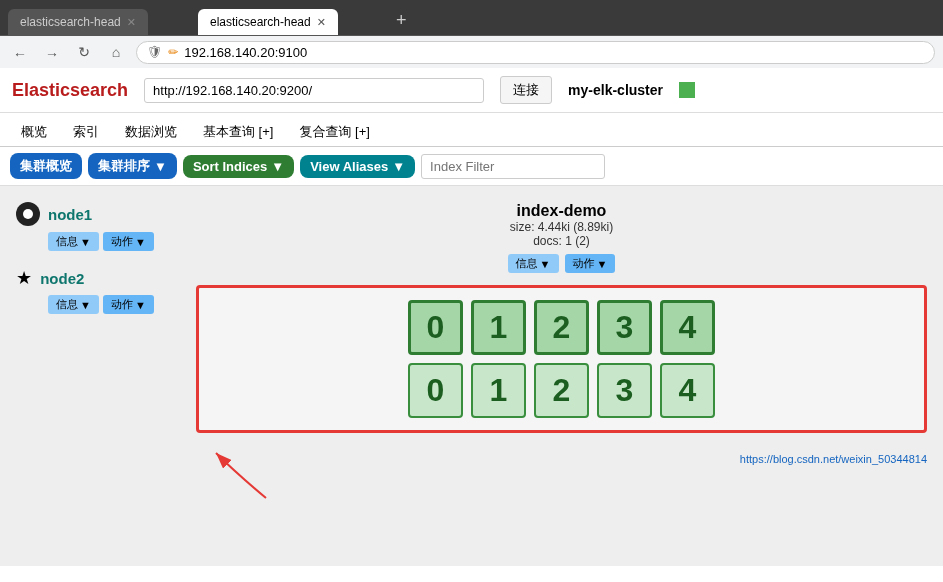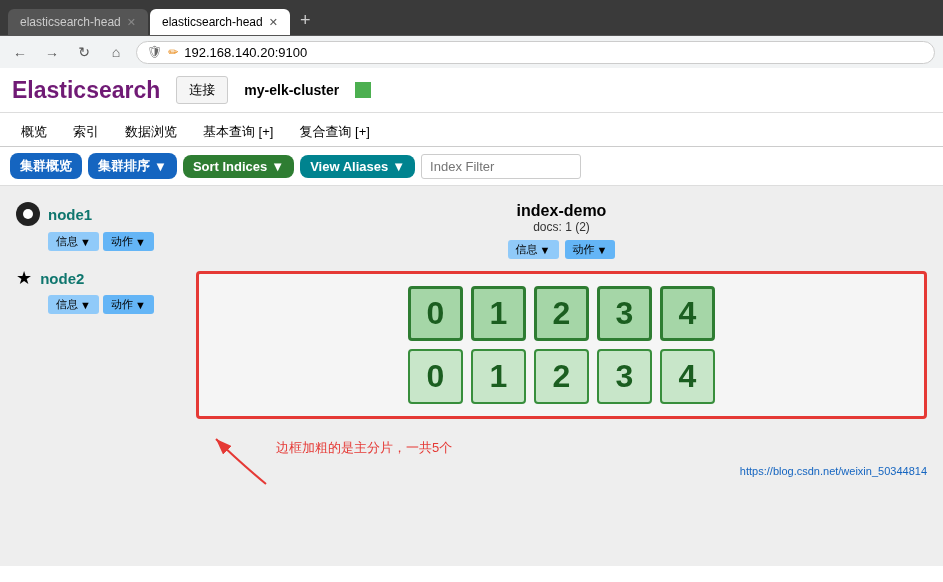--- a/index.html
+++ b/index.html
@@ -1,20 +1,20 @@
 <!DOCTYPE html>
 <html><head>
   <meta charset="utf-8">
   <style>
     * { box-sizing: border-box; margin: 0; padding: 0; }
     body { font-family: Arial, sans-serif; font-size: 13px; background: #fff; width: 943px; }
 
     
     .browser-chrome { background: #3a3a3a; }
-    .tab-bar { display: flex; align-items: flex-end; padding: 6px 0 0 8px; background: #3a3a3a; }
+    .tab-bar { display: flex; align-items: flex-end; padding: 6px 0 0 8px; background: #3a3a3a; gap: 48px; }
     .tab {
       display: flex; align-items: center; gap: 6px;
       padding: 6px 12px; border-radius: 6px 6px 0 0;
       font-size: 12px; cursor: pointer; color: #ccc;
       background: #555; margin-right: 2px;
     }
     .tab.active { background: #fff; color: #000; }
     .tab .close-btn { font-size: 11px; color: #888; cursor: pointer; }
     .tab.active .close-btn { color: #555; }
     .tab-add { color: #ccc; font-size: 18px; padding: 4px 8px; cursor: pointer; align-self: center; }
@@ -36,21 +36,21 @@
     .address-input-wrap .shield { color: #666; font-size: 12px; }
     .address-input-wrap .pencil { color: #e67e00; font-size: 12px; }
     .address-text { font-size: 13px; color: #000; }
 
     
     .app-header {
       background: #fff; padding: 8px 12px;
       display: flex; align-items: center; gap: 16px;
       border-bottom: 1px solid #ddd;
     }
-    .app-logo { font-size: 23px; font-weight: bold; color: #701a75; }
+    .app-logo { font-size: 18px; font-weight: bold; color: #b91c1c; }
     .server-input {
       flex: 1; max-width: 340px; padding: 4px 8px;
       border: 1px solid #ccc; border-radius: 3px; font-size: 13px;
     }
     .connect-btn {
       padding: 4px 12px; background: #f5f5f5; border: 1px solid #ccc;
       border-radius: 3px; cursor: pointer; font-size: 13px;
     }
     .cluster-name { font-size: 14px; font-weight: bold; color: #000; }
     .cluster-indicator { width: 16px; height: 16px; background: #4caf50; display: inline-block; }
@@ -74,21 +74,21 @@
     .toolbar-btn {
       padding: 4px 10px; border-radius: 8px; border: none;
       cursor: pointer; font-size: 13px; font-weight: bold;
       display: flex; align-items: center; gap: 4px;
     }
     .btn-blue { background: #1565c0; color: #fff; }
     .btn-green { background: #2e7d32; color: #fff; }
     .btn-teal { background: #00838f; color: #fff; }
     .toolbar-input {
       padding: 4px 8px; border: 1px solid #ccc; border-radius: 3px;
-      font-size: 13px; width: 160px; color: #999;
+      font-size: 13px; width: 184px; color: #999;
     }
 
     
     .main-content {
       background: #eee; padding: 16px; display: flex; gap: 20px;
       min-height: 380px;
     }
 
     
     .nodes-panel { width: 160px; }
@@ -170,20 +170,21 @@
     <div class="address-input-wrap">
       <span class="shield">🛡</span>
       <span class="pencil">✏</span>
       <span class="address-text">192.168.140.20:9100</span>
     </div>
   </div>
 </div>
 
 <div class="app-header">
   <span class="app-logo">Elasticsearch</span>
+  <input class="server-input" value="http://192.168.140.20:9200/" style="">
   <button class="connect-btn">连接</button>
   <span class="cluster-name">my-elk-cluster</span>
   <span class="cluster-indicator"></span>
 </div>
 
 <div class="nav-tabs">
   <div class="nav-tab">概览</div>
   <div class="nav-tab">索引</div>
   <div class="nav-tab">数据浏览</div>
   <div class="nav-tab">基本查询 [+]</div>
@@ -246,20 +247,21 @@
           <span>动作</span>
           <span>▼</span>
         </button>
       </div>
     </div>
   </div>
 
   <div class="index-panel">
     <div class="index-header">
       <div class="index-title">index-demo</div>
+      <div class="index-meta">size: 4.44ki (8.89ki)</div>
       <div class="index-meta">docs: 1 (2)</div>
       <div class="index-actions">
         <button class="index-btn index-btn-info">
           <span>信息</span>
           <span>▼</span>
         </button>
         <button class="index-btn index-btn-action">
           <span>动作</span>
           <span>▼</span>
         </button>
@@ -287,21 +289,20 @@
 
     <div style="position:relative; margin-top: 20px; padding-left: 80px;">
       <svg class="arrow-svg" width="80" height="60" style="position:absolute;left:10px;top:-10px;">
         <defs>
           <marker id="arrowhead" markerWidth="8" markerHeight="6" refX="8" refY="3" orient="auto">
             <polygon points="0 0, 8 3, 0 6" fill="#e53935"></polygon>
           </marker>
         </defs>
         <path d="M 60 55 Q 30 30 10 10" stroke="#e53935" stroke-width="2" fill="none" marker-end="url(#arrowhead)"></path>
       </svg>
-      <span class="annotation-text">边框加粗的是主分片，一共5个</span>
     </div>
 
     <div style="text-align:right; margin-top: 8px; font-size: 11px; color: #1565c0;">
       <span>https://blog.csdn.net/weixin_50344814</span>
     </div>
   </div>
 
 </div>
 
 </body></html>

